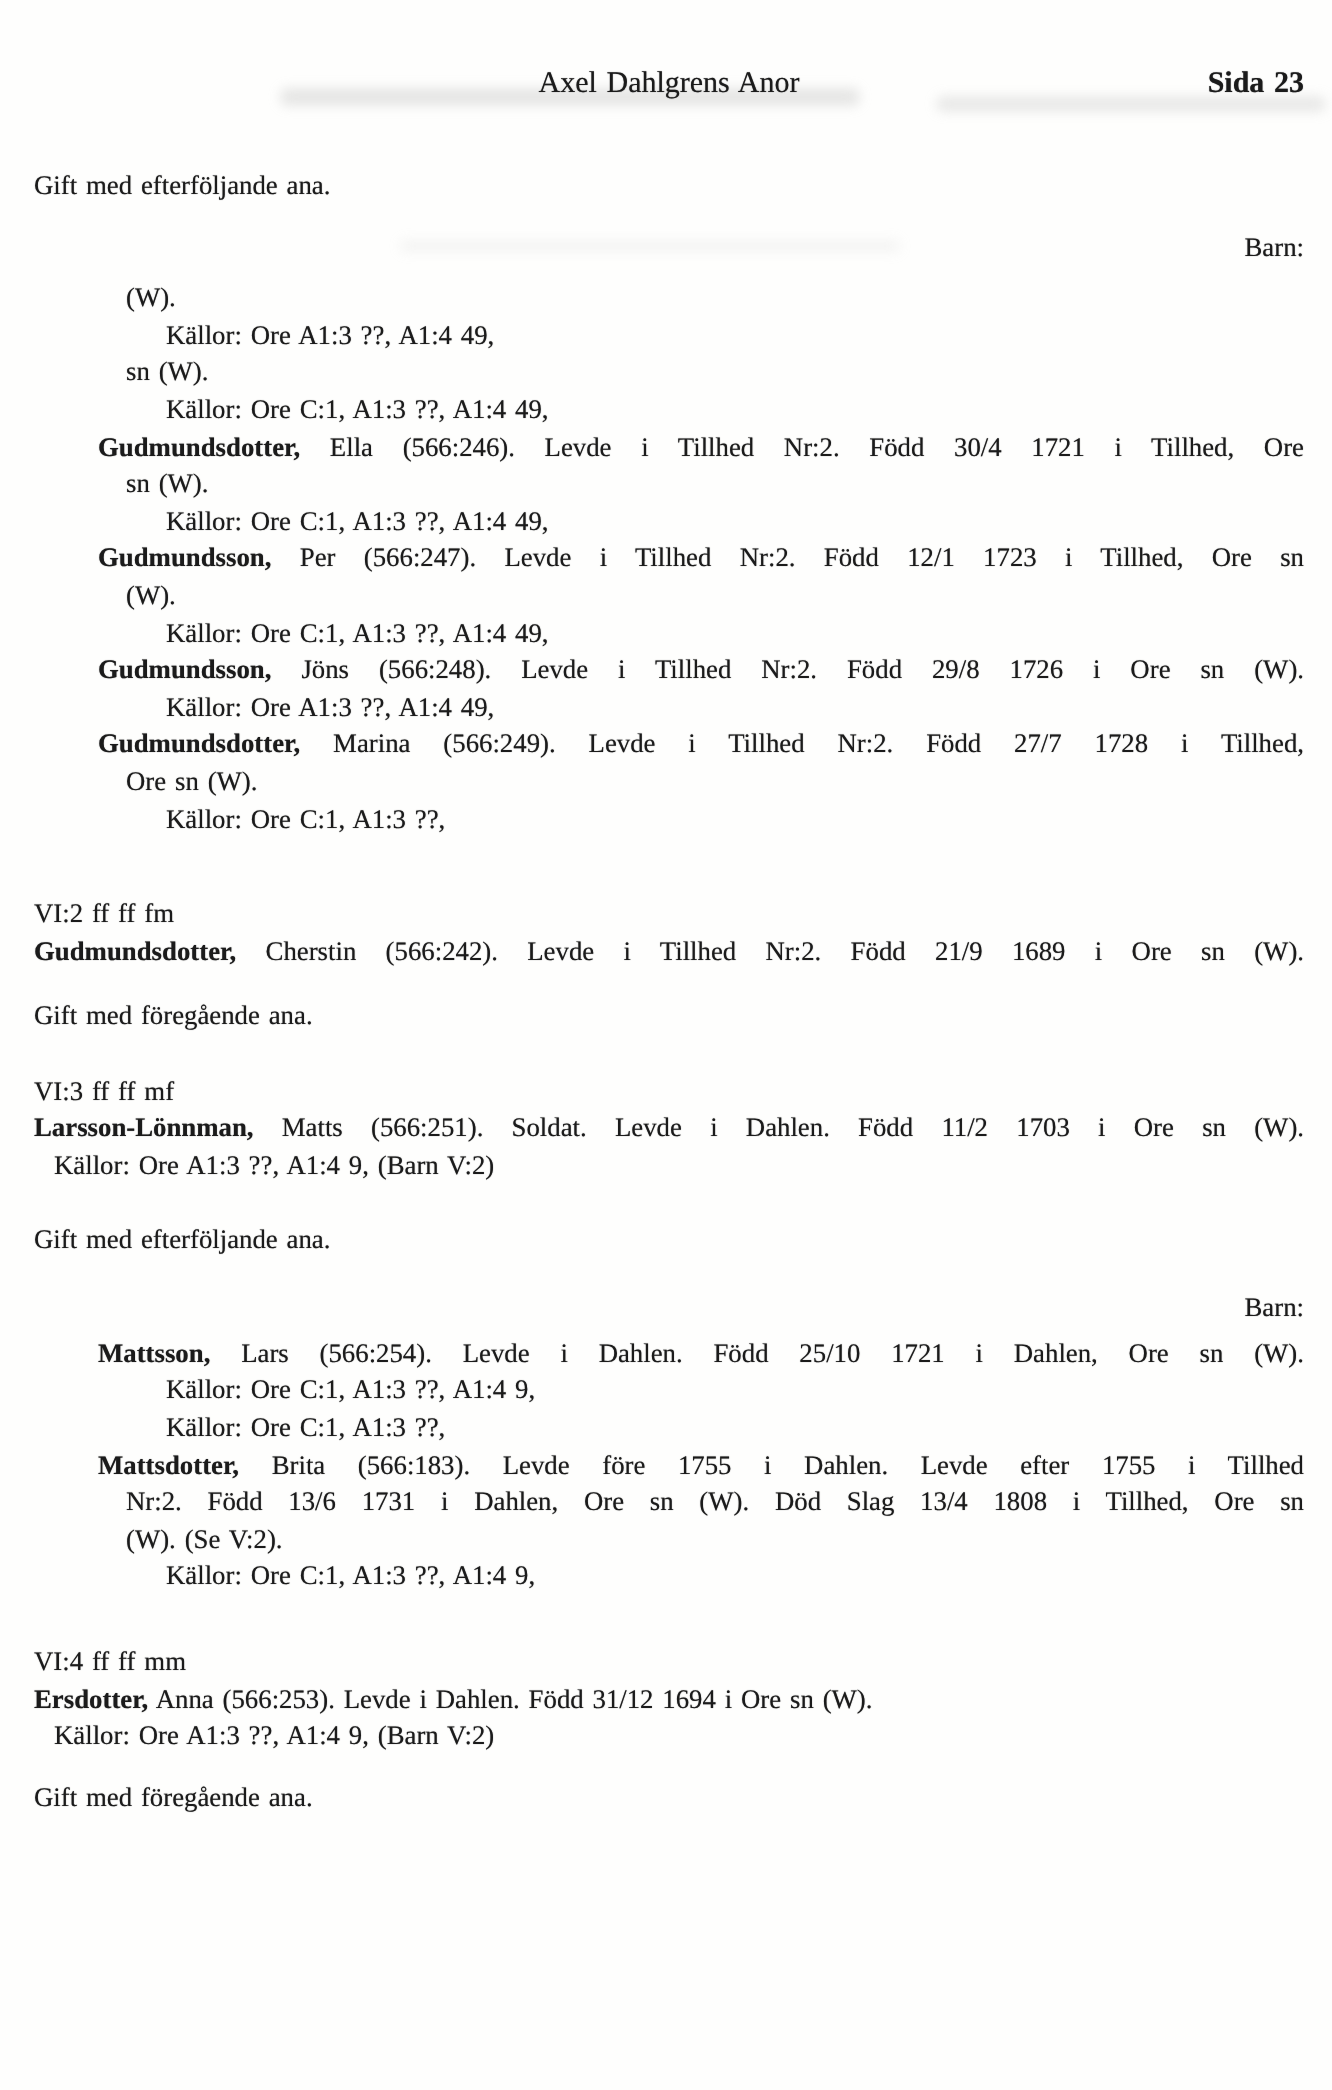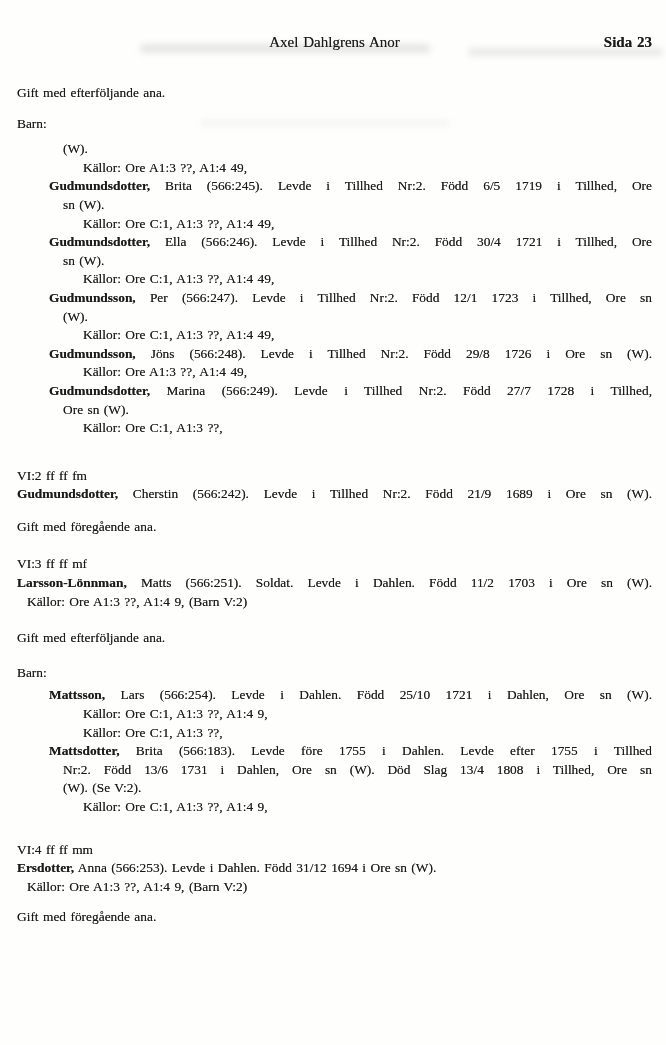--- a/index.html
+++ b/index.html
@@ -30,21 +30,21 @@
     word-spacing:0.08em;
     text-shadow:0 0 0.5px rgba(27,27,27,0.65);
   }
   .header { position:relative; height:20px; font-size:15px; }
   .title { text-align:center; }
   .pagenum { position:absolute; right:0; top:0;font-weight:bold; }
   .line { white-space:normal; }
   .full { text-align:justify; text-align-last:justify; }
   b { font-weight:bold;text-align:right; }
   .note {}
-  .barn { text-align:left; }
+  .barn { text-align:right; }
   .children { margin-left:32px; }
   .cont { padding-left:14px; }
   .src  { padding-left:34px; }
   .asrc { padding-left:10px; }
   .mt-topnote { margin-top:31px; }
   .mt-barn1 { margin-top:12px; }
   .mt-ch1 { margin-top:7px; }
   .mt-anc0 { margin-top:29px; }
   .mt-note1 { margin-top:14px; }
   .mt-anc1 { margin-top:19px; }
@@ -74,21 +74,20 @@
     <div class="barn mt-barn1">Barn:</div>
 
     <div class="children mt-ch1">
 
       <div class="entry">
         <div class="line cont">(W).</div>
         <div class="line src">Källor: Ore A1:3 ??, A1:4 49,</div>
       </div>
 
       <div class="entry">
-        <div class="line full"><b>Gudmundsdotter,</b> <span>Brita (566:245). Levde i Tillhed Nr:2. Född 6/5 1719 i Tillhed, Ore</span></div>
         <div class="line cont">sn (W).</div>
         <div class="line src">Källor: Ore C:1, A1:3 ??, A1:4 49,</div>
       </div>
 
       <div class="entry">
         <div class="line full"><b>Gudmundsdotter,</b> <span>Ella (566:246). Levde i Tillhed Nr:2. Född 30/4 1721 i Tillhed, Ore</span></div>
         <div class="line cont">sn (W).</div>
         <div class="line src">Källor: Ore C:1, A1:3 ??, A1:4 49,</div>
       </div>
 

